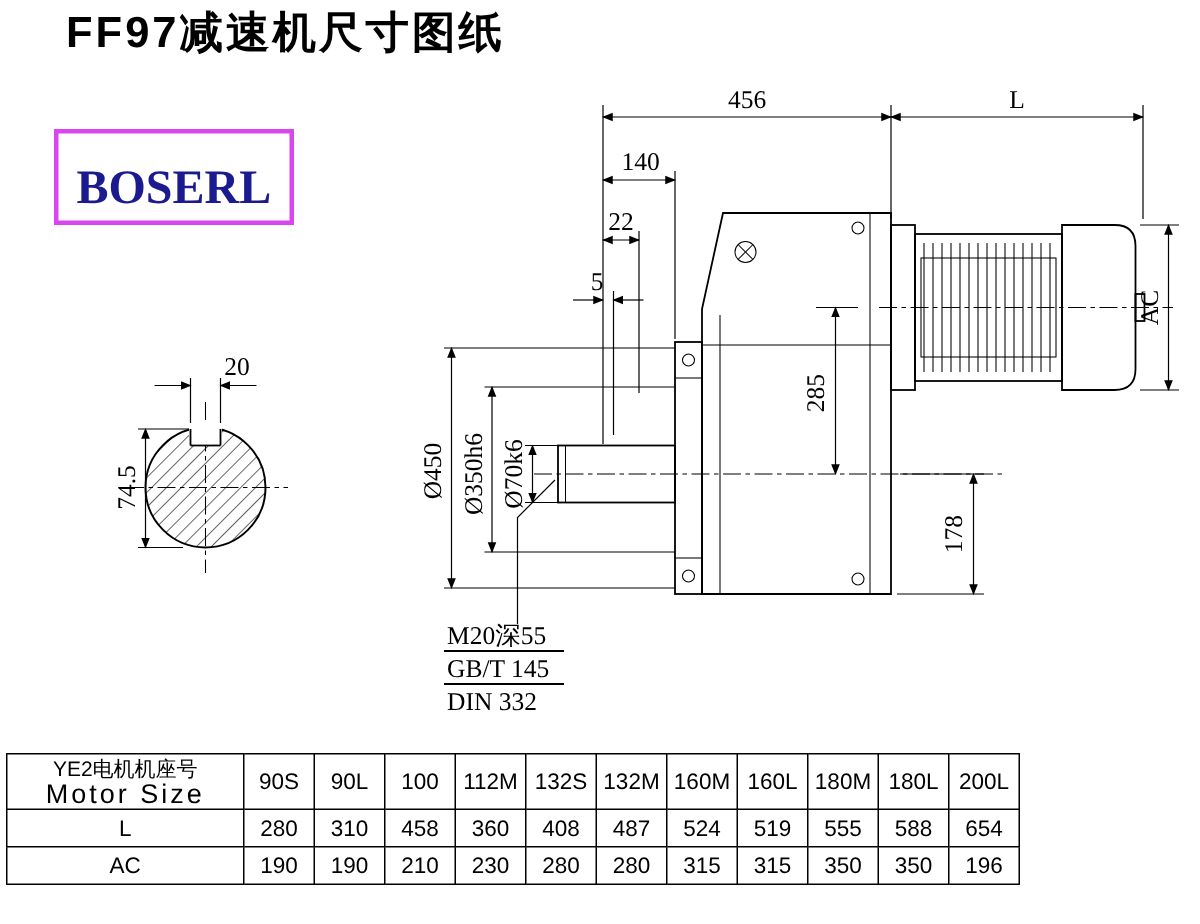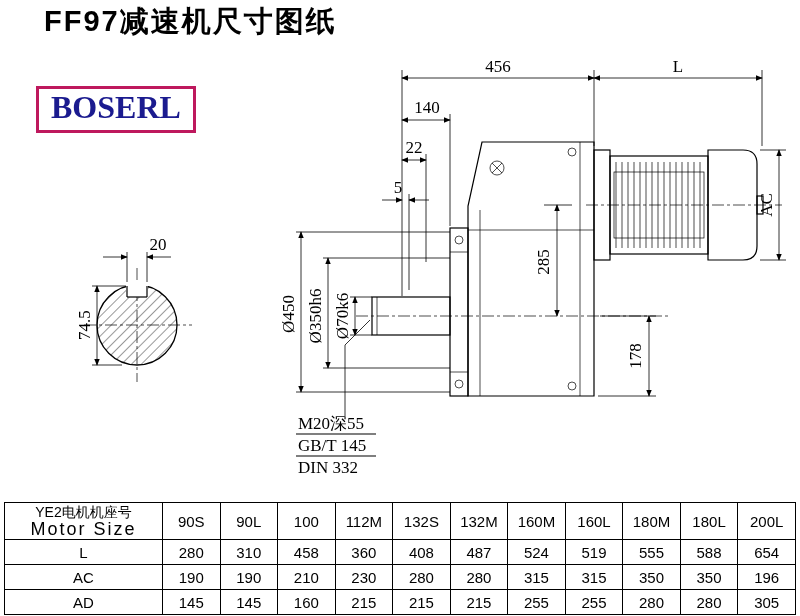--- a/index.html
+++ b/index.html
@@ -11,38 +11,38 @@
     overflow: hidden;
     color: #000;
   }
   .title {
     position: absolute; left: 44px; top: 2px;
     font-size: 29px; font-weight: bold; letter-spacing: 2px;
     font-family: "Liberation Sans", sans-serif;
   }
   .logo-box {
     position: absolute; left: 36px; top: 86px;
-    border: 3px solid #be185d; background: #fff;
-    padding: 0 12px 4px 12px;
+    border: 3px solid #d946ef; background: #fff;
+    padding: 17px 12px 4px 12px;
   }
   .logo-text {
     font-family: "Liberation Serif", serif;
     font-size: 32px; font-weight: bold; color: #1b1b8f;
   }
   svg.drawing { position: absolute; left: 0; top: 0; }
   .ln   { stroke: #000; stroke-width: 1.2; fill: none; }
   .thin { stroke: #000; stroke-width: 0.7; fill: none; }
   .dim  { stroke: #000; stroke-width: 0.8; fill: none; }
   .cl   { stroke: #000; stroke-width: 0.7; fill: none; stroke-dasharray: 12 3 3 3; }
   text.dim-t, text.note-t {
     font-family: "Liberation Serif", serif;
     font-size: 17px; fill: #000; stroke: none;
   }
   table.size-table {
-    position: absolute; left: 4px; top: 502px; width: 792px;
+    position: absolute; left: 4px; top: 502px; width: 676px;
     border-collapse: collapse; table-layout: fixed; border-radius: 20px;
   }
   .size-table td {
     border: 1.5px solid #000; text-align: center;
     font-size: 15px; padding: 1px 0; background: #fff;
   }
   .size-table tr.hdr td { height: 37px; }
   .size-table tr.data td { height: 25px; }
   .hdr-cn { font-size: 14px; line-height: 17px; }
   .hdr-en { font-size: 18px; line-height: 17px; letter-spacing: 2px; }
@@ -257,28 +257,14 @@
       <td>210</td>
       <td>230</td>
       <td>280</td>
       <td>280</td>
       <td>315</td>
       <td>315</td>
       <td>350</td>
       <td>350</td>
       <td>196</td>
     </tr>
-    <tr class="data">
-      <td>AD</td>
-      <td>145</td>
-      <td>145</td>
-      <td>160</td>
-      <td>215</td>
-      <td>215</td>
-      <td>215</td>
-      <td>255</td>
-      <td>255</td>
-      <td>280</td>
-      <td>280</td>
-      <td>305</td>
-    </tr>
   </tbody>
 </table>
 
 </body></html>

